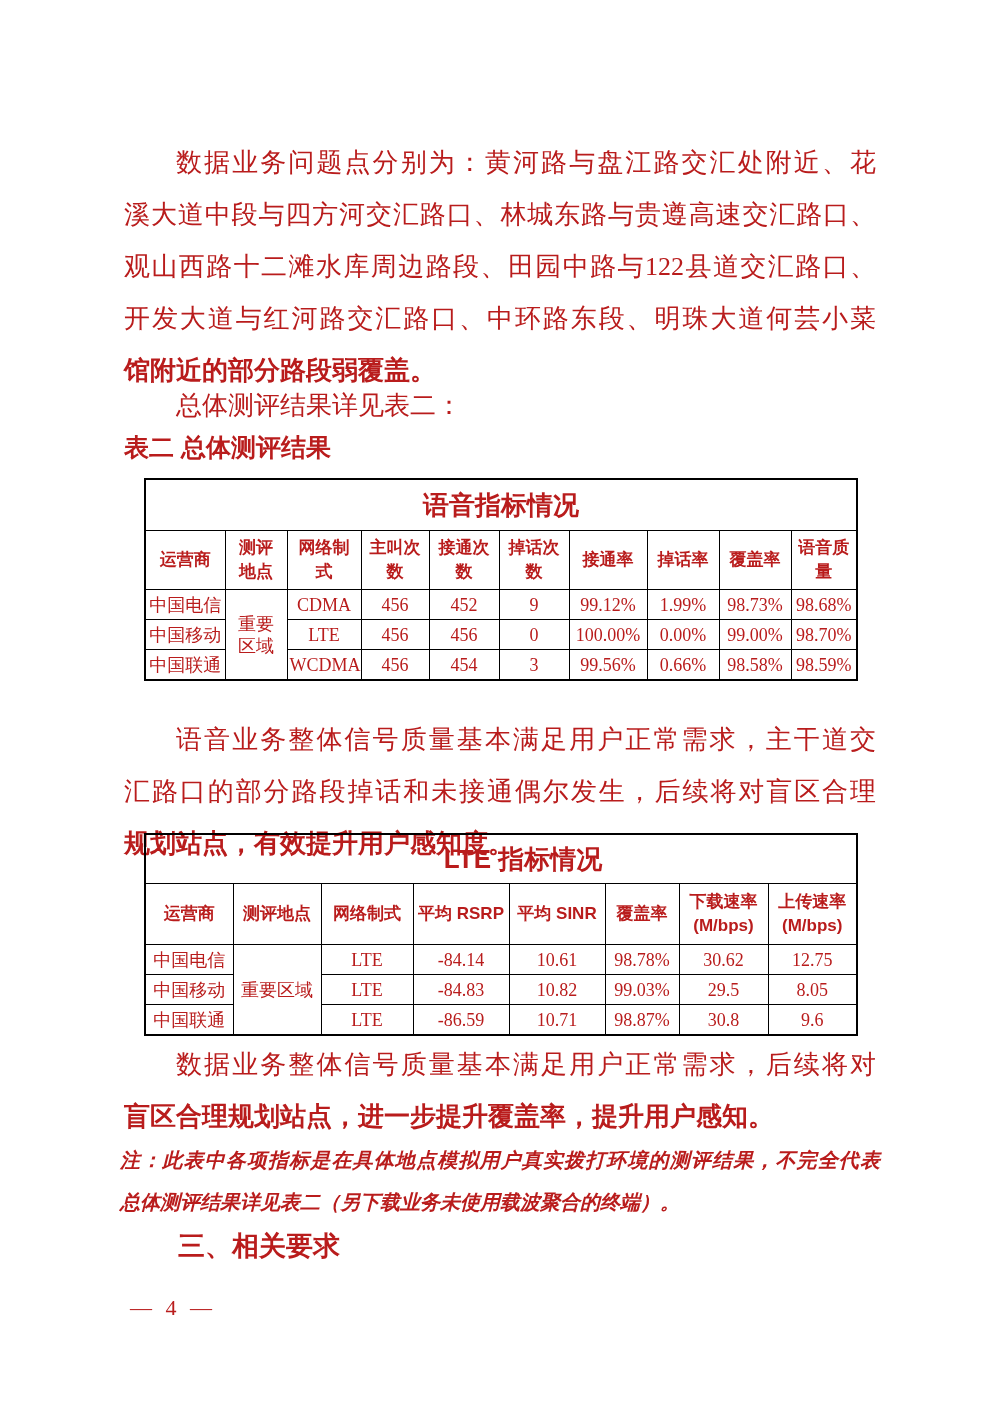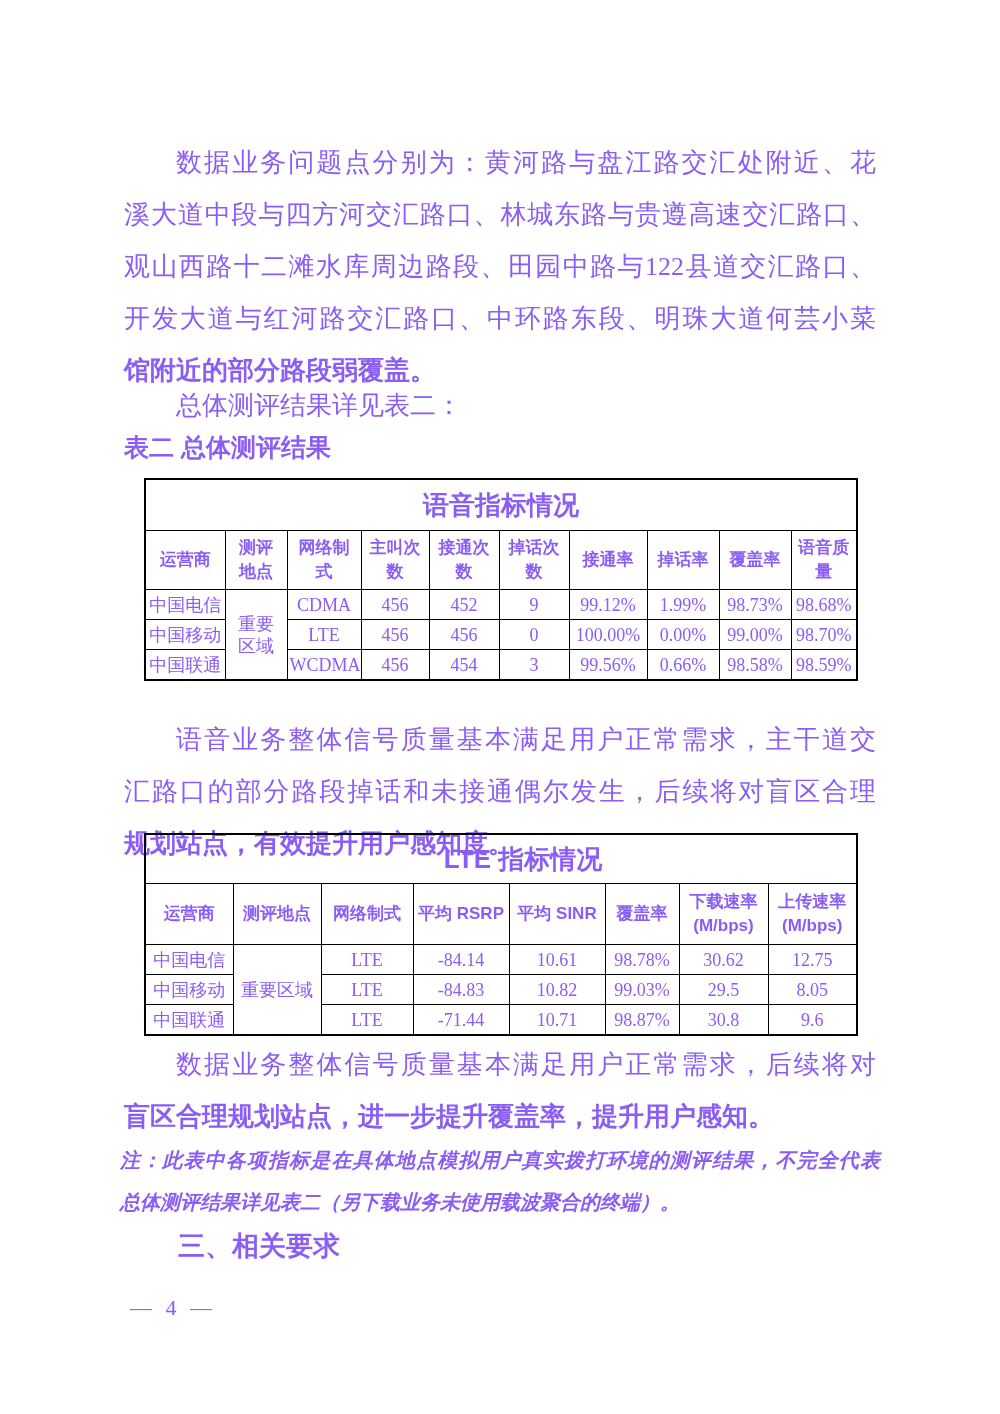--- a/index.html
+++ b/index.html
@@ -2,21 +2,21 @@
 <html><head>
 <meta charset="utf-8">
 <style>
   html,body{margin:0;padding:0;background:#e8e8e8;}
   .page{
     position:relative;
     width:1000px;height:1414px;
     background:#ffffff;
     margin:0 auto;
     font-family:"Liberation Serif","DejaVu Serif",serif;
-    color:#8b5cf6;
+    color:#b91c1c;
     overflow:hidden;
   }
   .block{position:absolute;left:124px;width:752px;}
   .para{font-size:26px;line-height:52px;}
   .jline{text-align:justify;text-align-last:justify;}
   .lastline{text-align:left;text-align-last:auto;font-weight:bold;}
   .indent{text-indent:52px;}
   .p2line{font-size:26px;line-height:52px;text-indent:52px;}
   .caption{
     text-align:left;font-size:25px;font-weight:bold;
@@ -199,21 +199,21 @@
       <td class="datacell">LTE</td>
       <td class="datacell">-84.83</td>
       <td class="datacell">10.82</td>
       <td class="datacell">99.03%</td>
       <td class="datacell">29.5</td>
       <td class="datacell">8.05</td>
     </tr>
     <tr class="data-row">
       <td class="datacell">中国联通</td>
       <td class="datacell">LTE</td>
-      <td class="datacell">-71.44</td>
+      <td class="datacell">-86.59</td>
       <td class="datacell">10.71</td>
       <td class="datacell">98.87%</td>
       <td class="datacell">30.8</td>
       <td class="datacell">9.6</td>
     </tr>
   </tbody>
     </table>
 
   <div class="block para" style="top:1039px;">
     <div class="jline indent">数据业务整体信号质量基本满足用户正常需求，后续将对</div>

